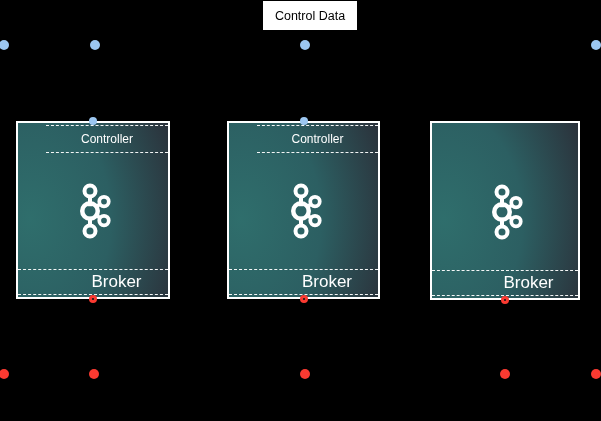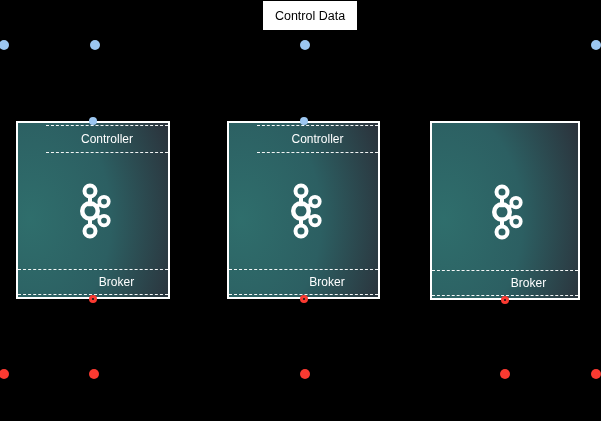--- a/index.html
+++ b/index.html
@@ -52,21 +52,21 @@
     display:flex;align-items:center;justify-content:center;
     color:var(--node-text,#fff);font-size:12px;margin-left:28px;
   }
   .node-spacer{margin-top:2px;height:29px;}
   .node-middle{flex:1;display:flex;align-items:center;justify-content:center;}
   .node-footer{
     height:24px;margin-bottom:2px;
     border-top:1.5px dashed rgba(255,255,255,.95);
     border-bottom:1.5px dashed rgba(255,255,255,.95);
     display:flex;align-items:center;justify-content:center;
-    color:var(--node-text,#fff);font-size:12px;padding-left:47px;
+    color:var(--node-text,#fff);font-size:17px;padding-left:47px;
   }
   
   .port{
     position:absolute;left:50%;margin-left:-4px;
     width:8px;height:8px;border-radius:50%;
   }
   .port.top{top:-6px;background:var(--control-plane-dot,#9cc7f1);}
   .port.bottom{
     bottom:-6px;
     background:radial-gradient(circle at 50% 50%,#40201e 0 1.3px,var(--data-plane-dot,#fb3a31) 1.4px);

